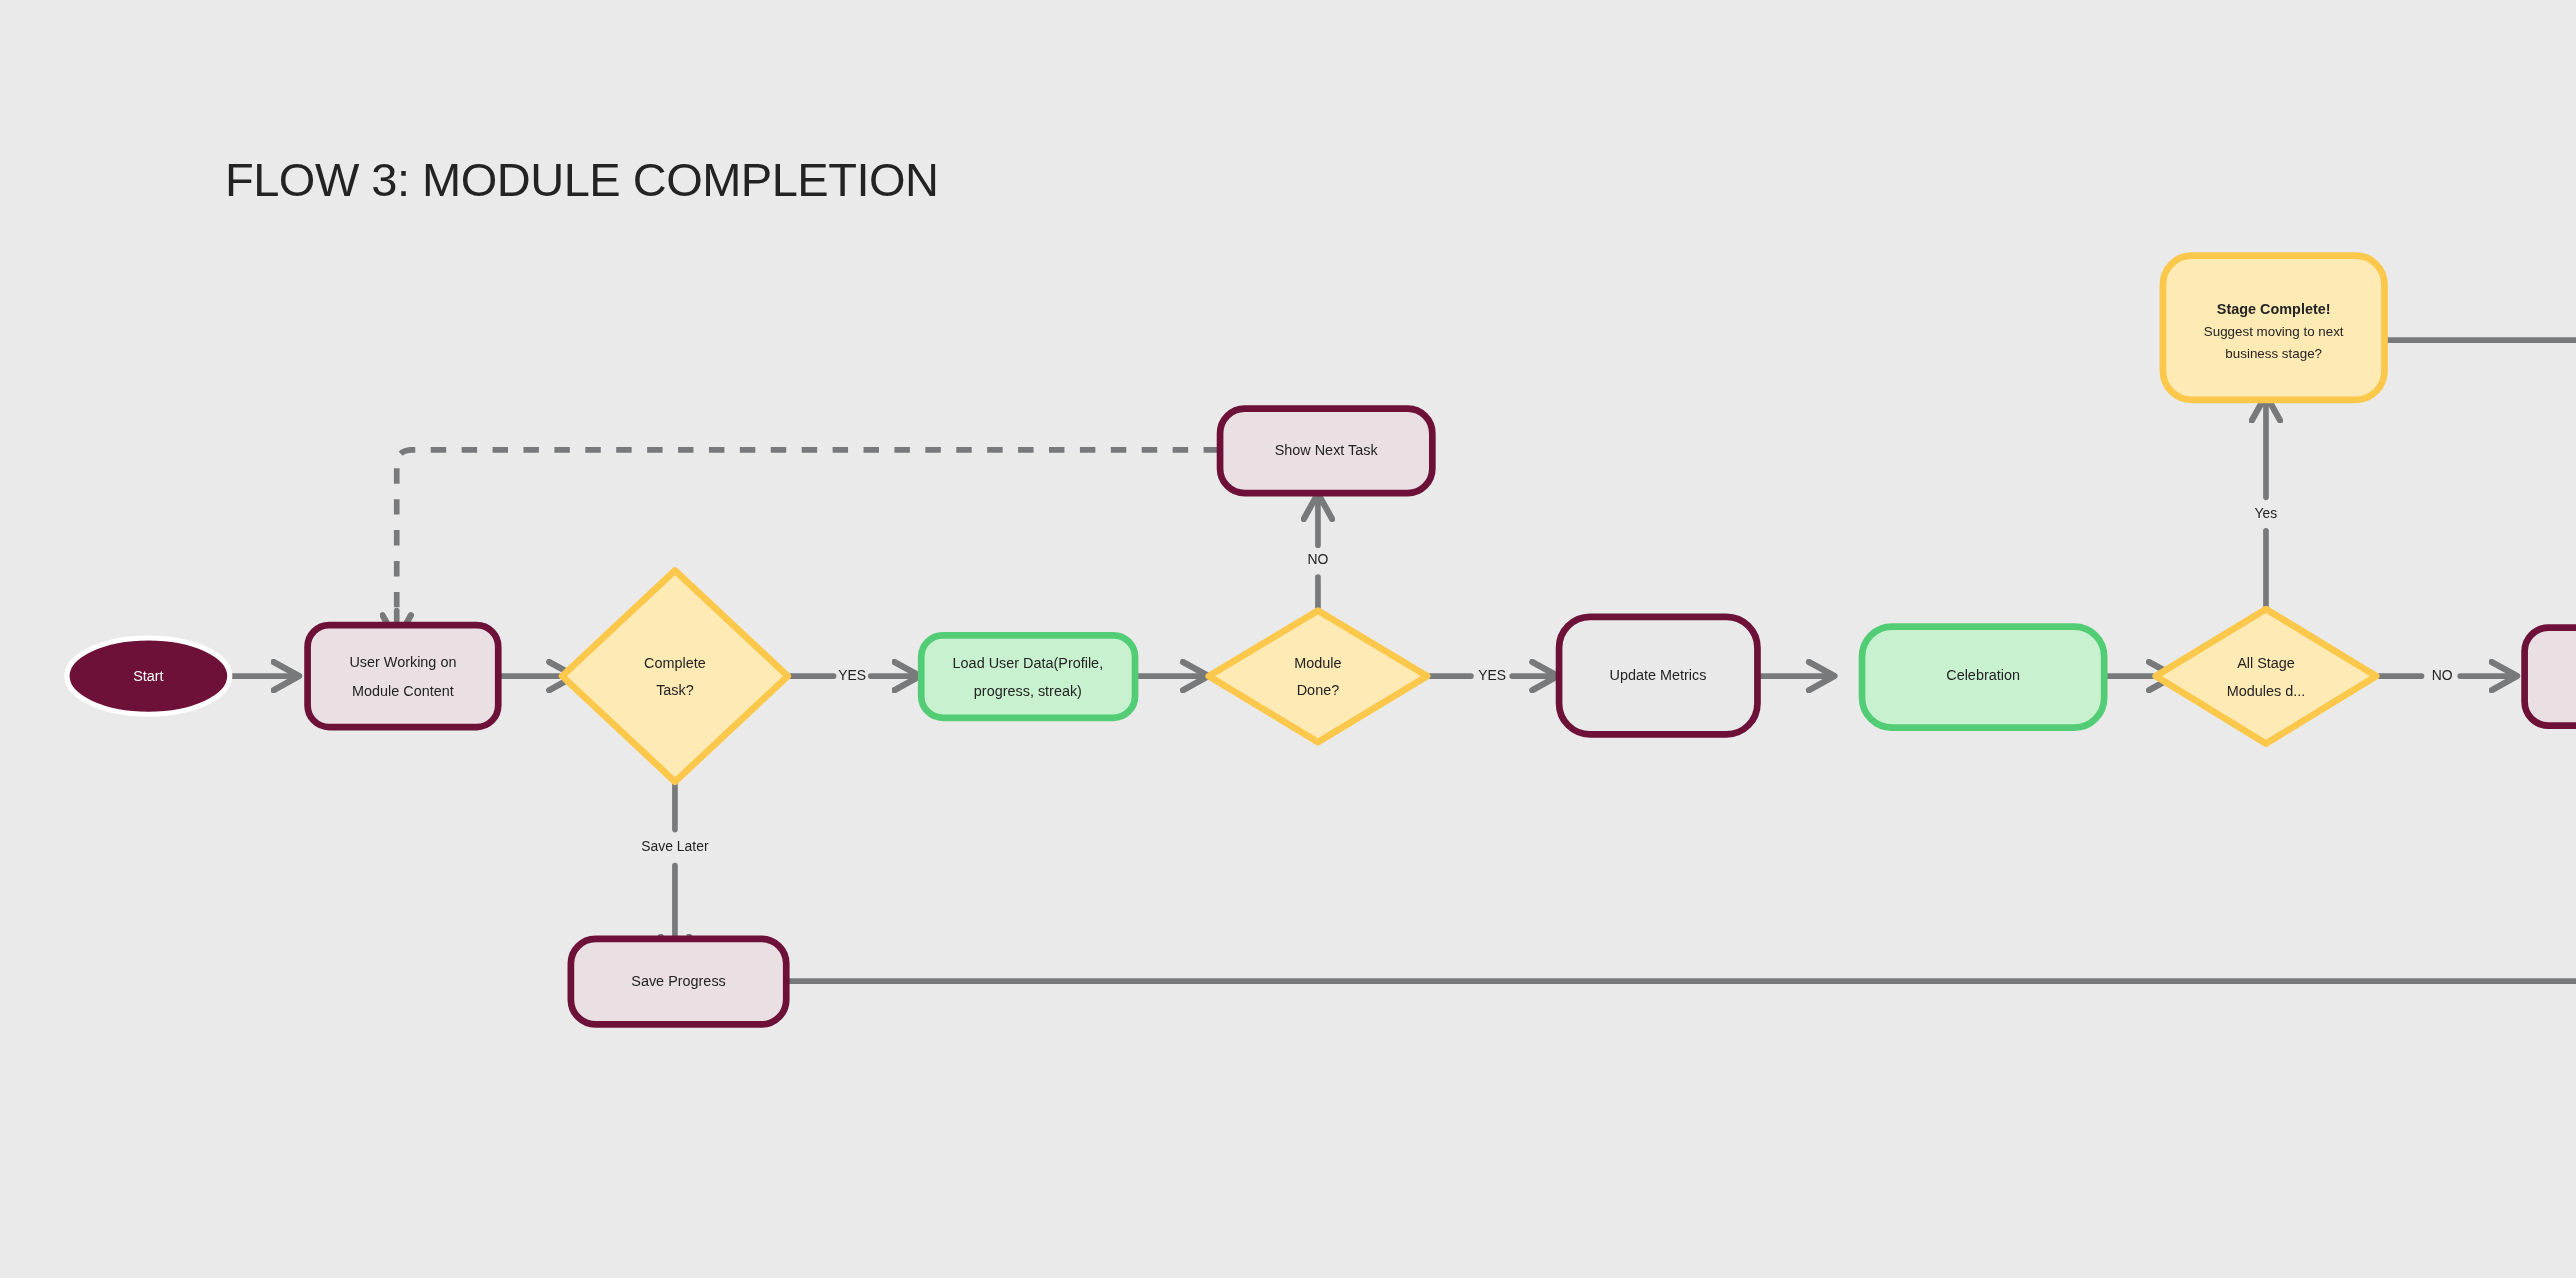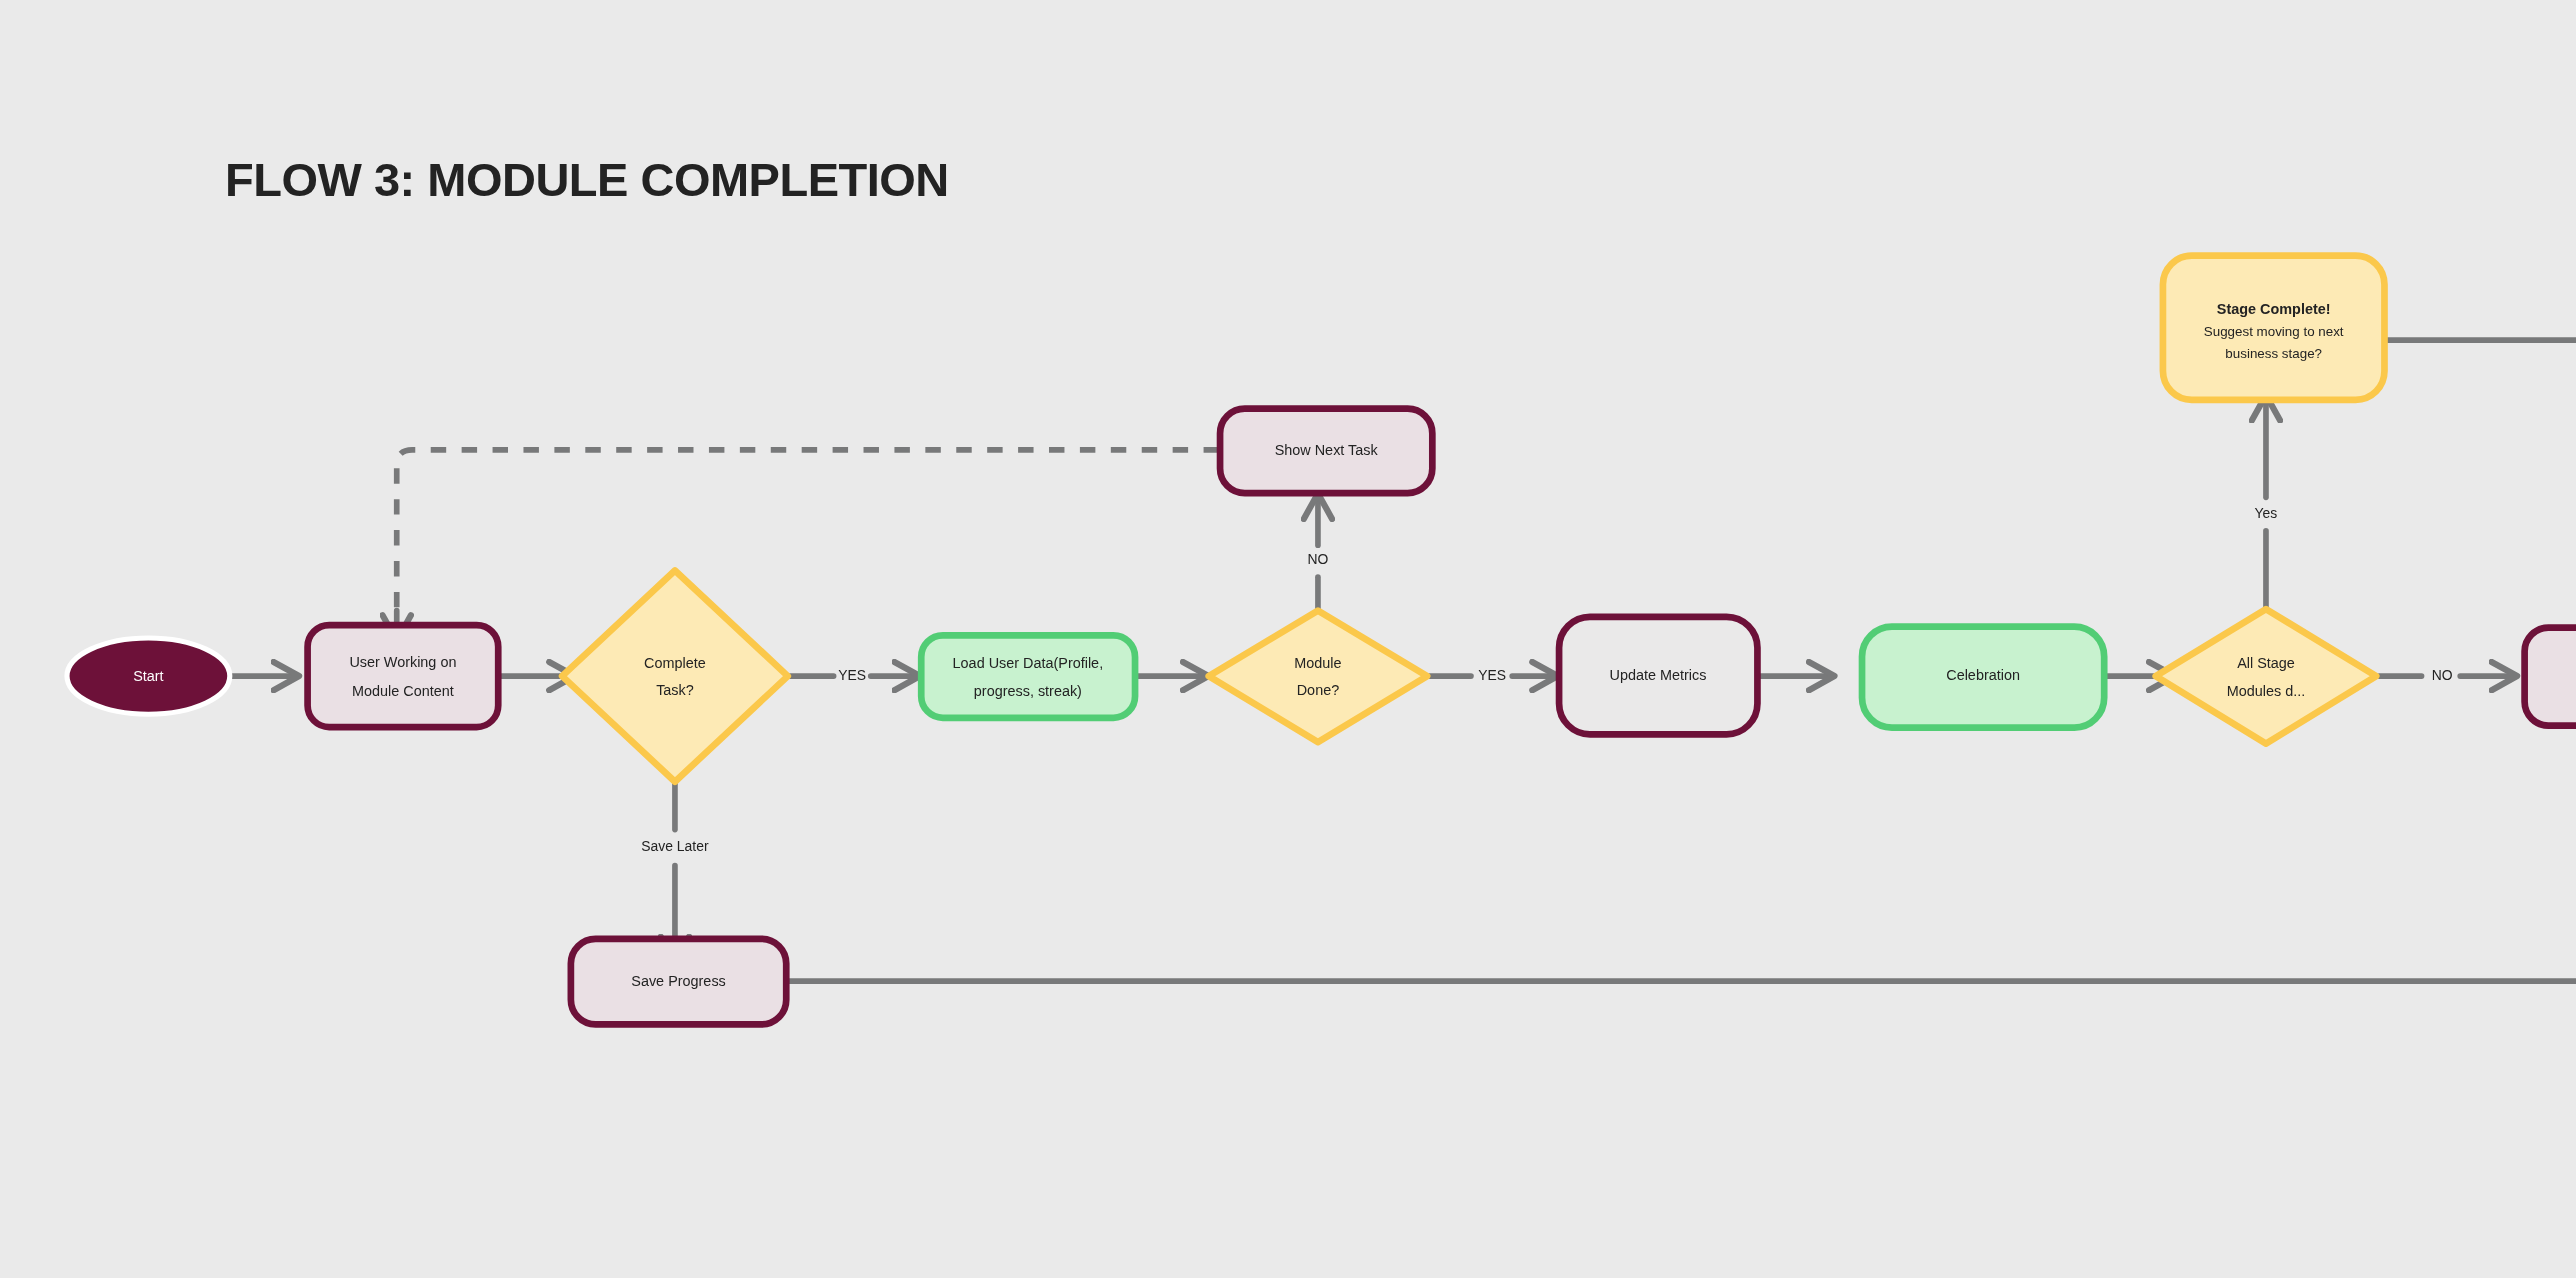--- a/index.html
+++ b/index.html
@@ -13,21 +13,21 @@
     height: 1279px;
     background: #eaeaea;
     font-family: "Liberation Sans", sans-serif;
     overflow: hidden;
   }
   #title {
     position: absolute;
     left: 225px;
     top: 152px;
     font-size: 47px;
-    font-weight: 700;
+    font-weight: 400;
     letter-spacing: -0.5px;
     color: #232323;
     font-family: "Liberation Sans", sans-serif;
     white-space: nowrap;
   }
   svg#flow {
     position: absolute;
     left: 0;
     top: 0;
     width: 3959px;

